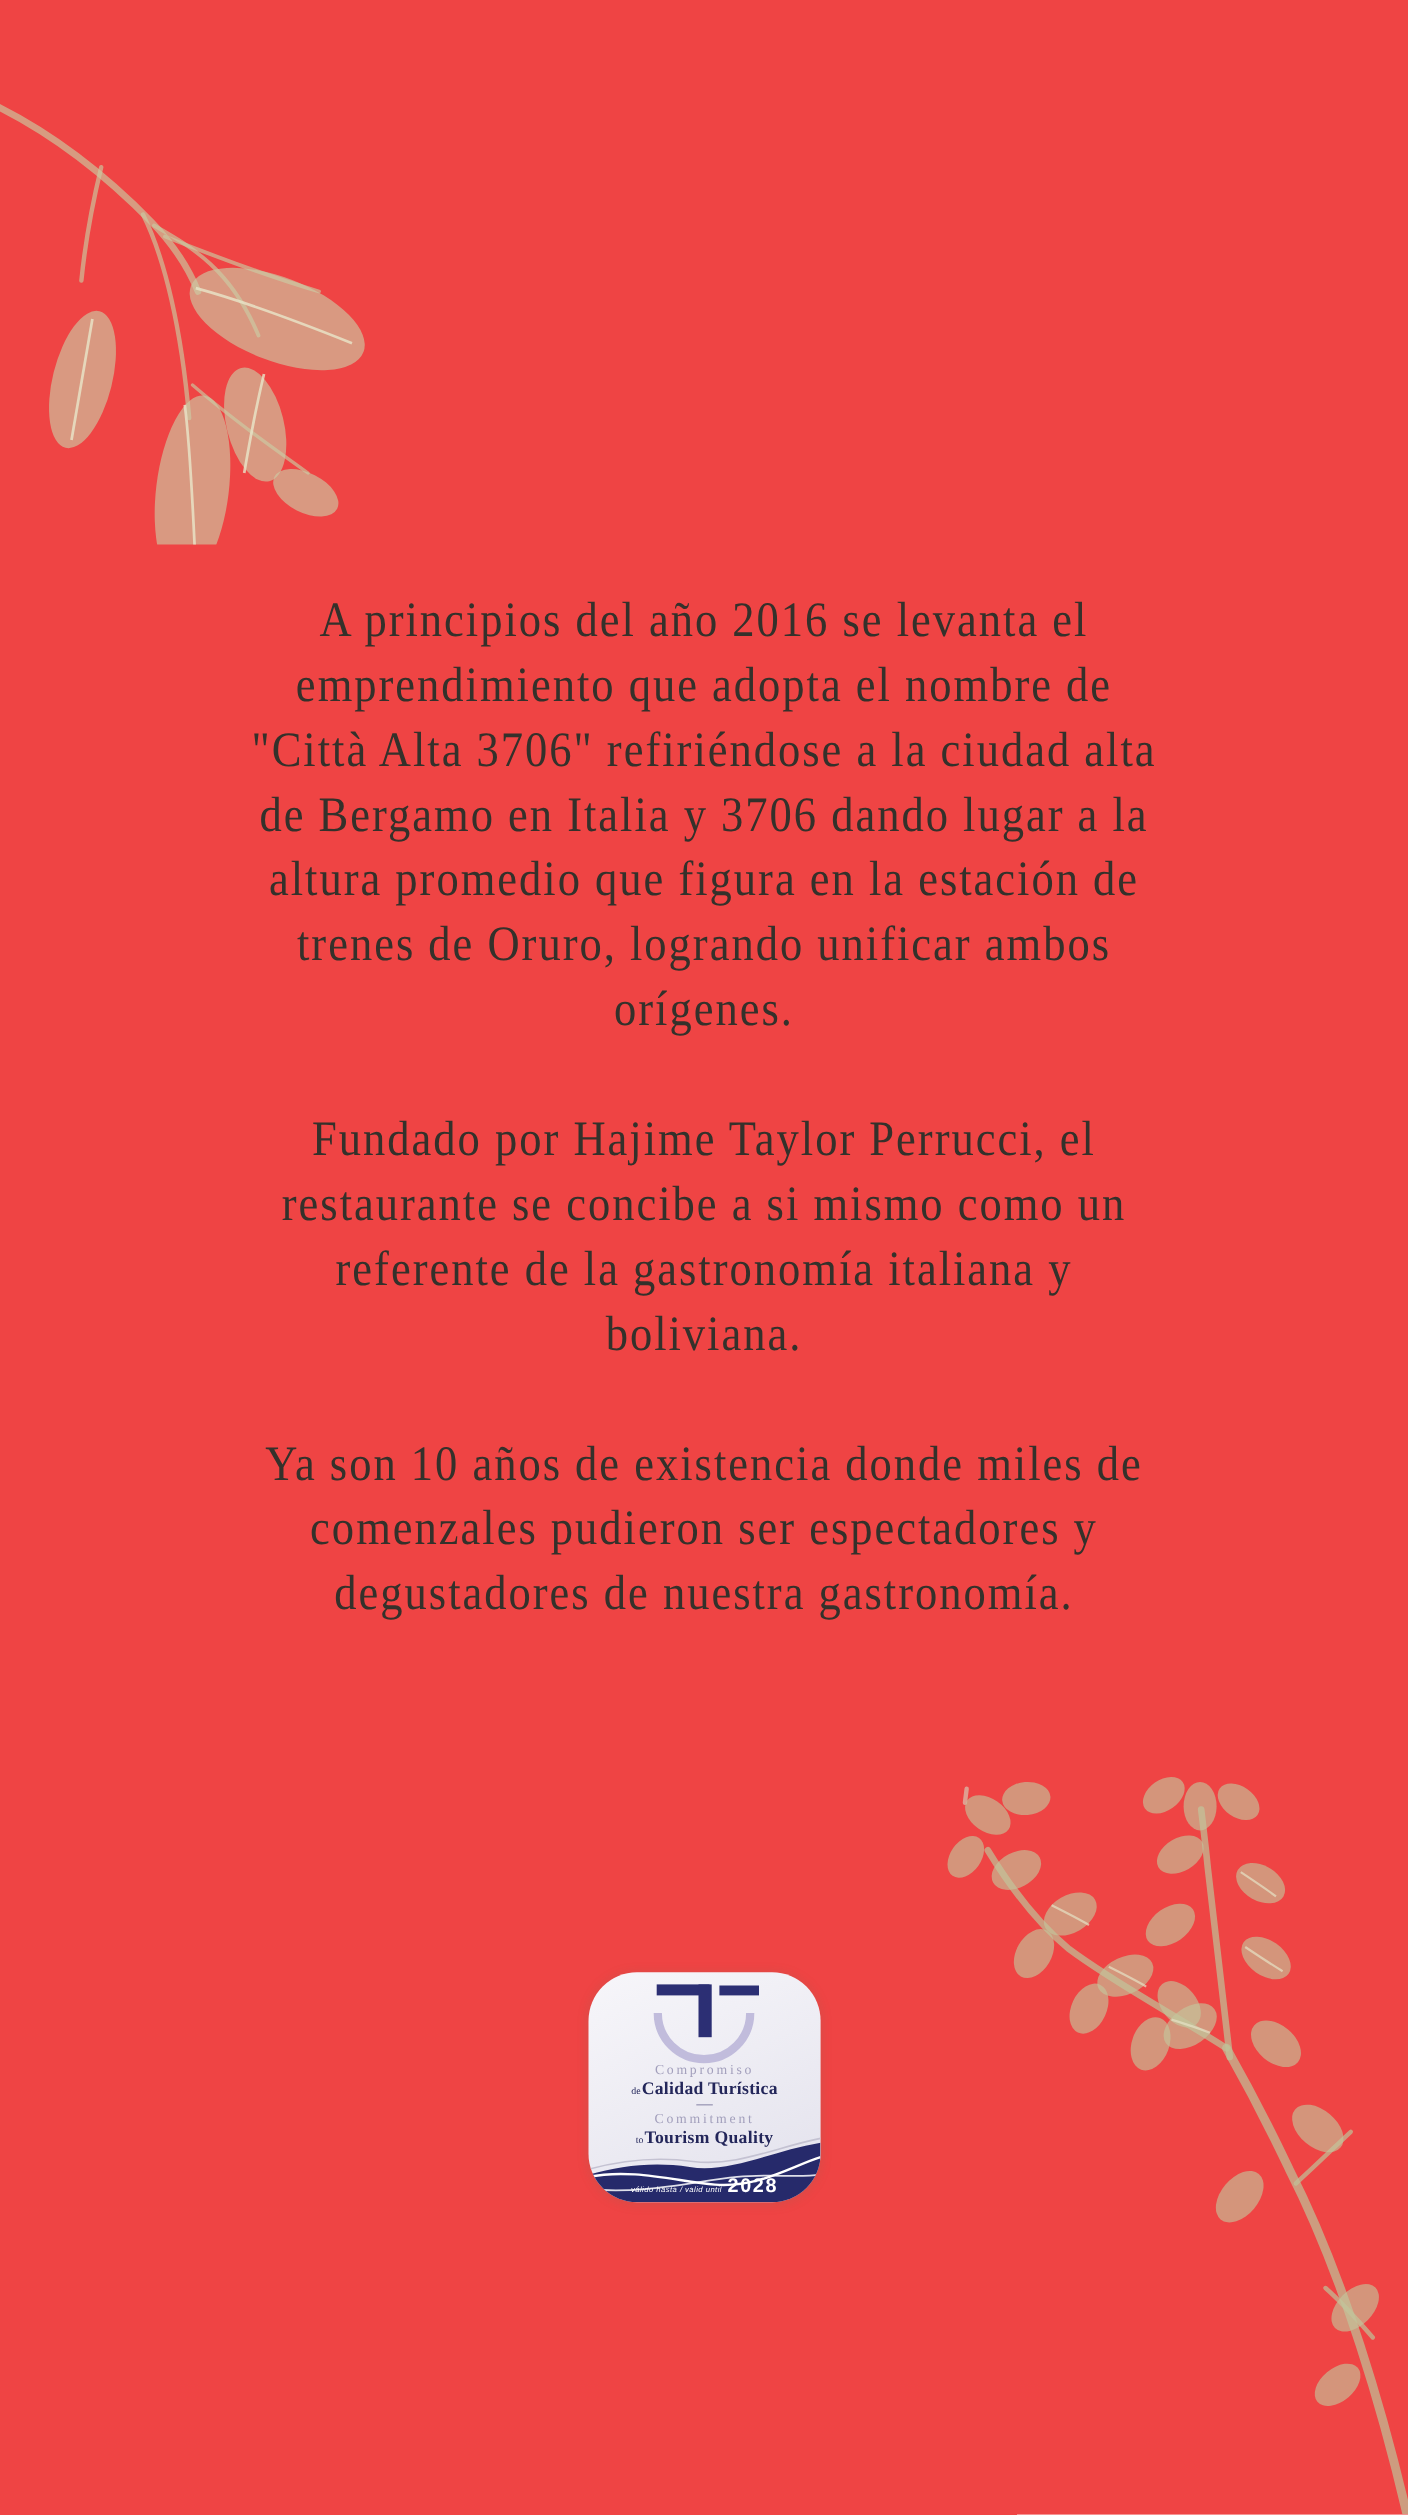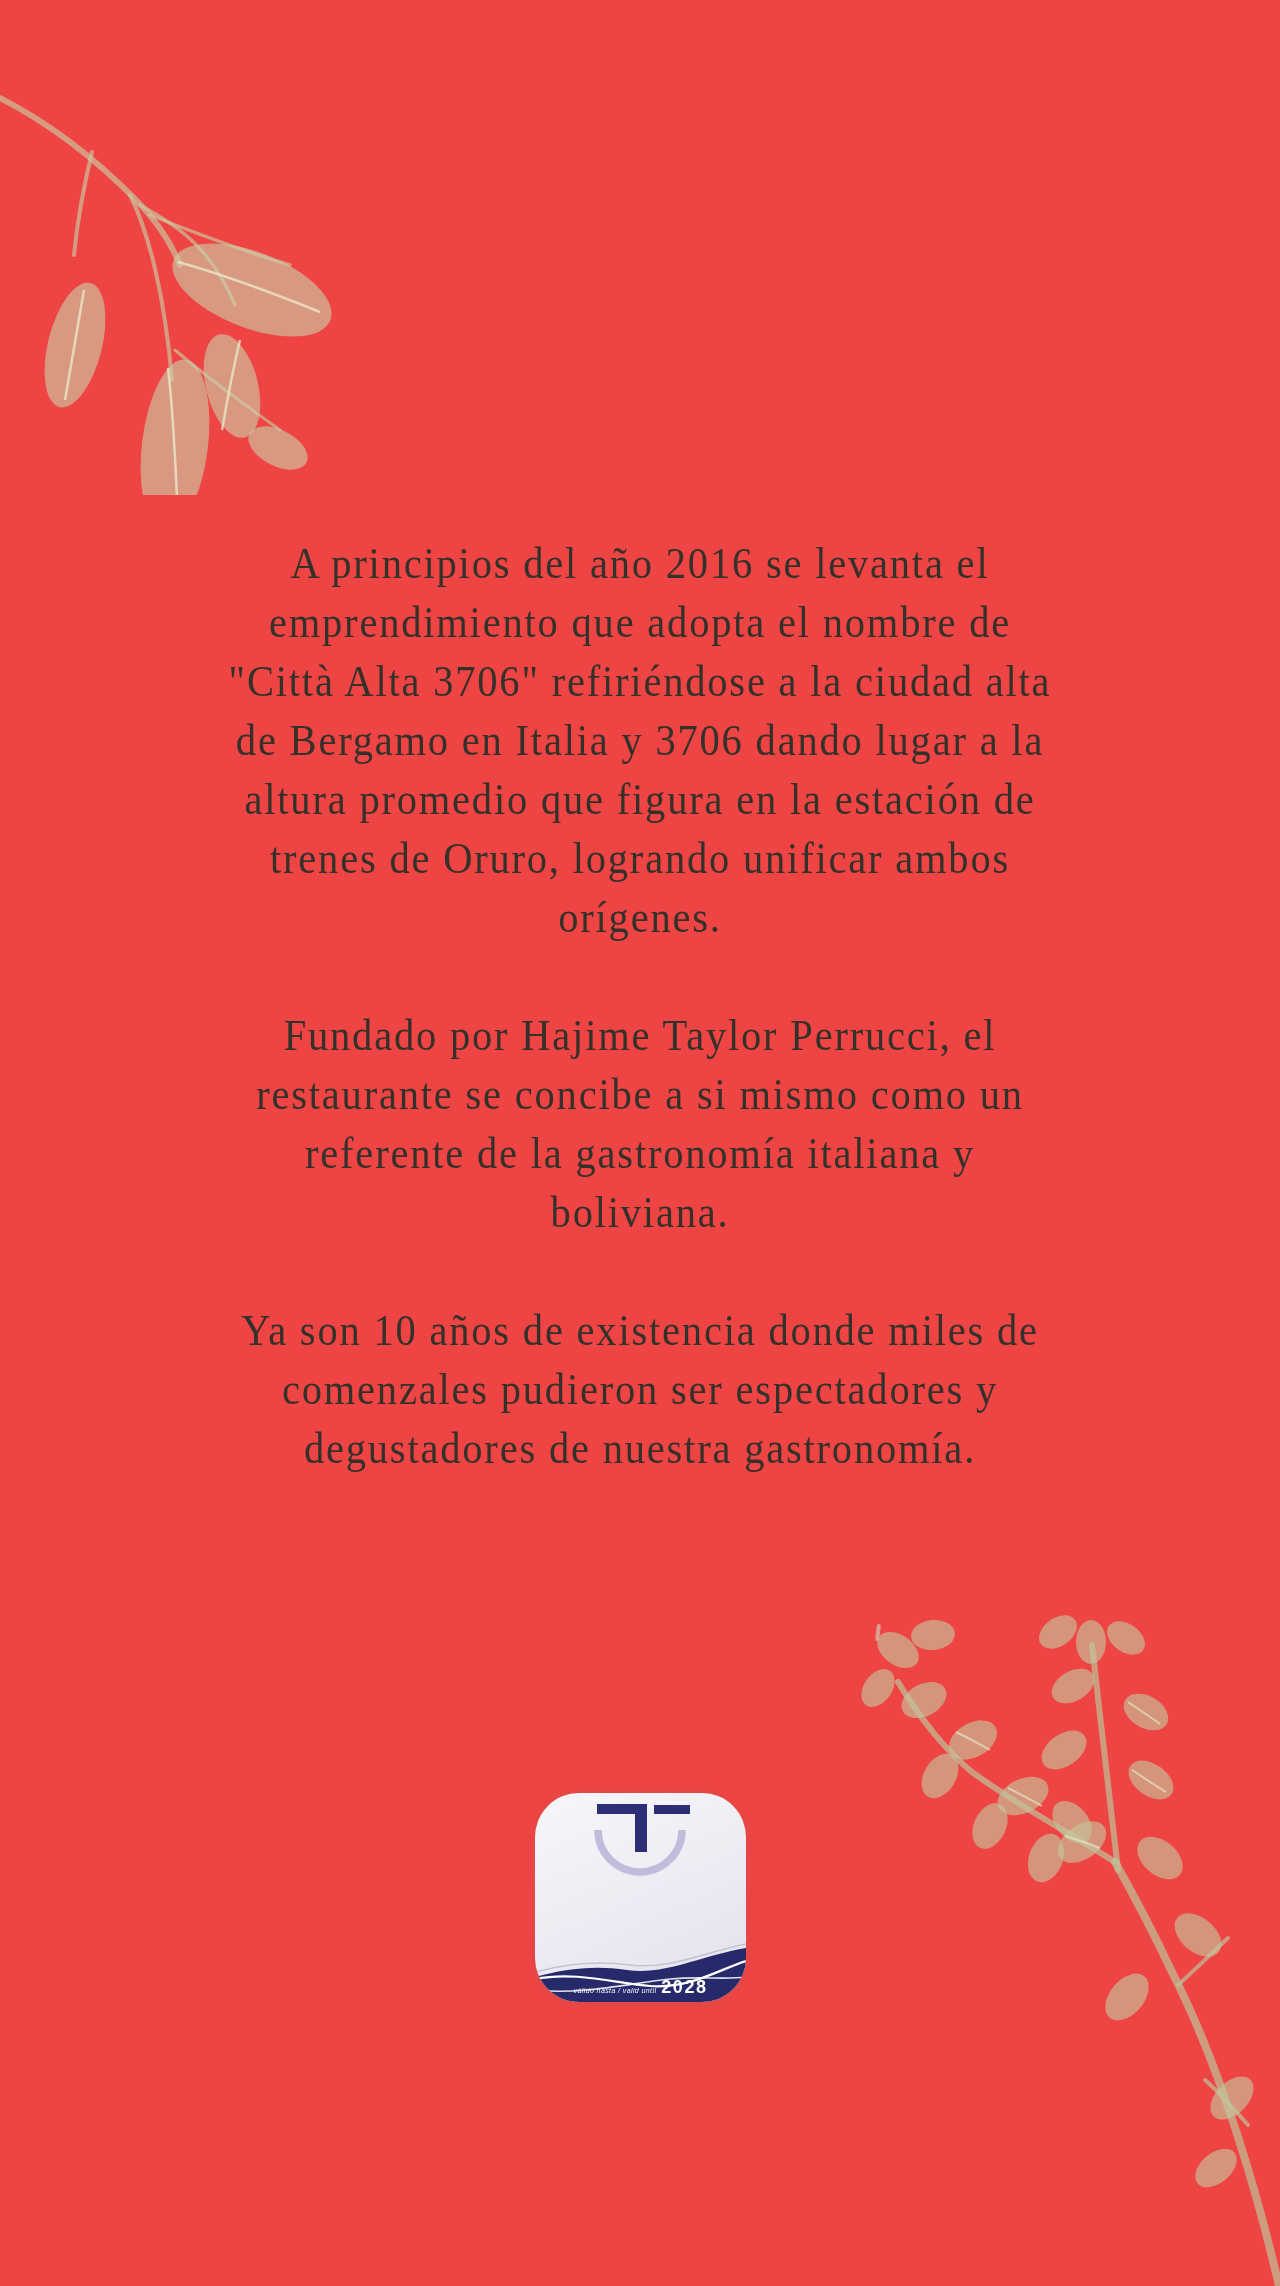--- a/index.html
+++ b/index.html
@@ -125,20 +125,27 @@
   <div class="stray-mark"></div>
 
   <div class="badge">
     <div class="logo-bar-left"></div>
     <div class="logo-bar-right"></div>
     <div class="logo-stem"></div>
     <svg class="logo-arc" width="211" height="95" viewBox="0 0 211 95">
       <path d="M 63 37 A 42 42 0 0 0 147 37" fill="none" stroke="#c1bcdc" stroke-width="7.5"></path>
     </svg>
 
+    <div class="badge-text">
+      <div class="b-title">Compromiso</div>
+      <div class="b-subtitle"><span class="b-prefix">de</span><span>Calidad Turística</span></div>
+      <div class="b-divider"></div>
+      <div class="b-title">Commitment</div>
+      <div class="b-subtitle"><span class="b-prefix">to</span><span>Tourism Quality</span></div>
+    </div>
 
     <svg class="wave" width="211" height="60" viewBox="0 0 211 60">
       <path d="M0 30 C 30 22, 60 18, 95 23 C 135 28, 170 10, 211 2" fill="none" stroke="#c4c2d2" stroke-width="1.5"></path>
       <path d="M0 35 C 30 27, 58 23, 92 28 C 128 34, 168 13, 211 6 L211 60 L0 60 Z" fill="#262a6b"></path>
       <path d="M0 37 C 40 29, 80 41, 115 44 C 155 47, 185 27, 211 19" fill="none" stroke="#ffffff" stroke-width="2.2"></path>
       <path d="M0 48 C 50 53, 95 41, 135 37 C 165 34, 190 38, 211 35" fill="none" stroke="#ffffff" stroke-opacity="0.85" stroke-width="1.6"></path>
     </svg>
     <div class="validity">
       <span class="label">válido hasta / valid until</span>
       <span class="year">2028</span>

